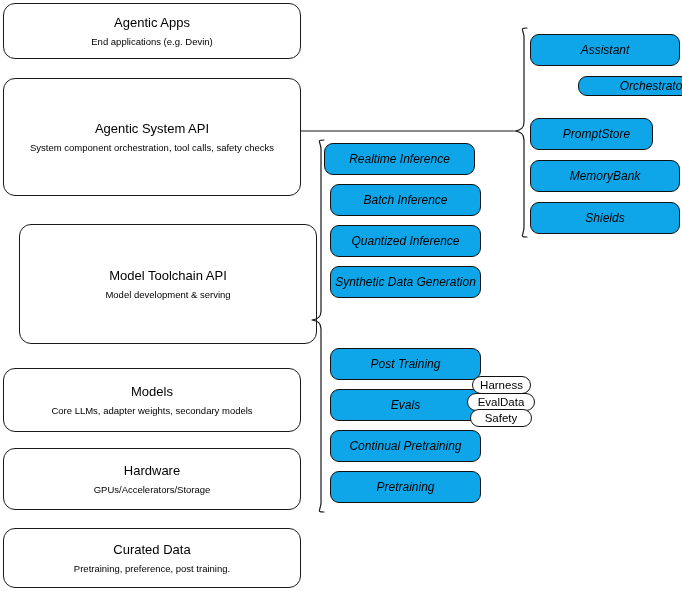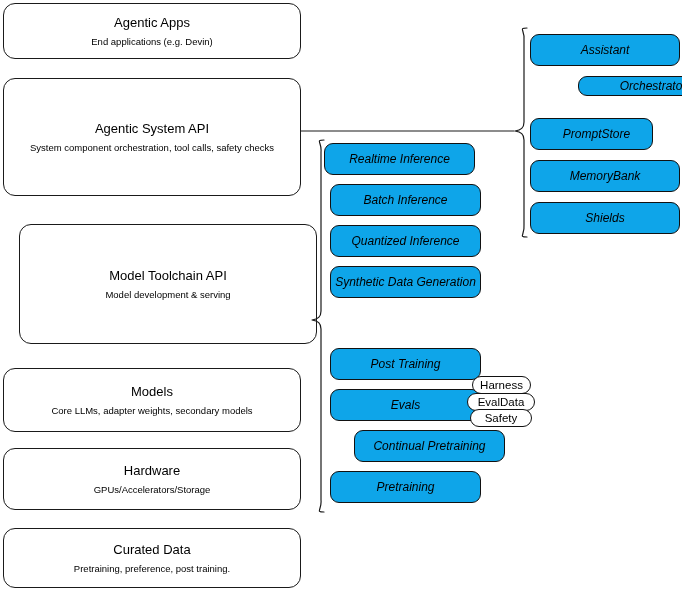--- a/index.html
+++ b/index.html
@@ -155,21 +155,21 @@
     <div class="layer-title">Curated Data</div>
     <div class="layer-sub">Pretraining, preference, post training.</div>
   </div>
 
   <div class="node-box" style="left:324px; top:143px; width:151px; height:32px;">Realtime Inference</div>
   <div class="node-box" style="left:330px; top:184px; width:151px; height:32px;">Batch Inference</div>
   <div class="node-box" style="left:330px; top:225px; width:151px; height:32px;text-align:right;">Quantized Inference</div>
   <div class="node-box" style="left:330px; top:266px; width:151px; height:32px;">Synthetic Data Generation</div>
   <div class="node-box" style="left:330px; top:348px; width:151px; height:32px;">Post Training</div>
   <div class="node-box" style="left:330px; top:389px; width:151px; height:32px;">Evals</div>
-  <div class="node-box" style="left:330px; top:430px; width:151px; height:32px;margin-left:24px;">Continual Pretraining</div>
+  <div class="node-box" style="left:330px; top:430px; width:151px; height:32px;">Continual Pretraining</div>
   <div class="node-box" style="left:330px; top:471px; width:151px; height:32px;">Pretraining</div>
 
   <div class="badge" style="left:472px; top:376px; width:59px; height:18px;">Harness</div>
   <div class="badge" style="left:467px; top:393px; width:68px; height:18px;">EvalData</div>
   <div class="badge" style="left:470px; top:409px; width:62px; height:18px;">Safety</div>
 
   <div class="node-box" style="left:530px; top:34px; width:150px; height:32px;">Assistant</div>
   <div class="node-box" style="left:530px; top:76px; width:150px; height:20px;margin-left:48px;">Orchestrator</div>
   <div class="node-box" style="left:530px; top:118px; width:123px; height:32px;padding-left:10px;">PromptStore</div>
   <div class="node-box" style="left:530px; top:160px; width:150px; height:32px;">MemoryBank</div>

